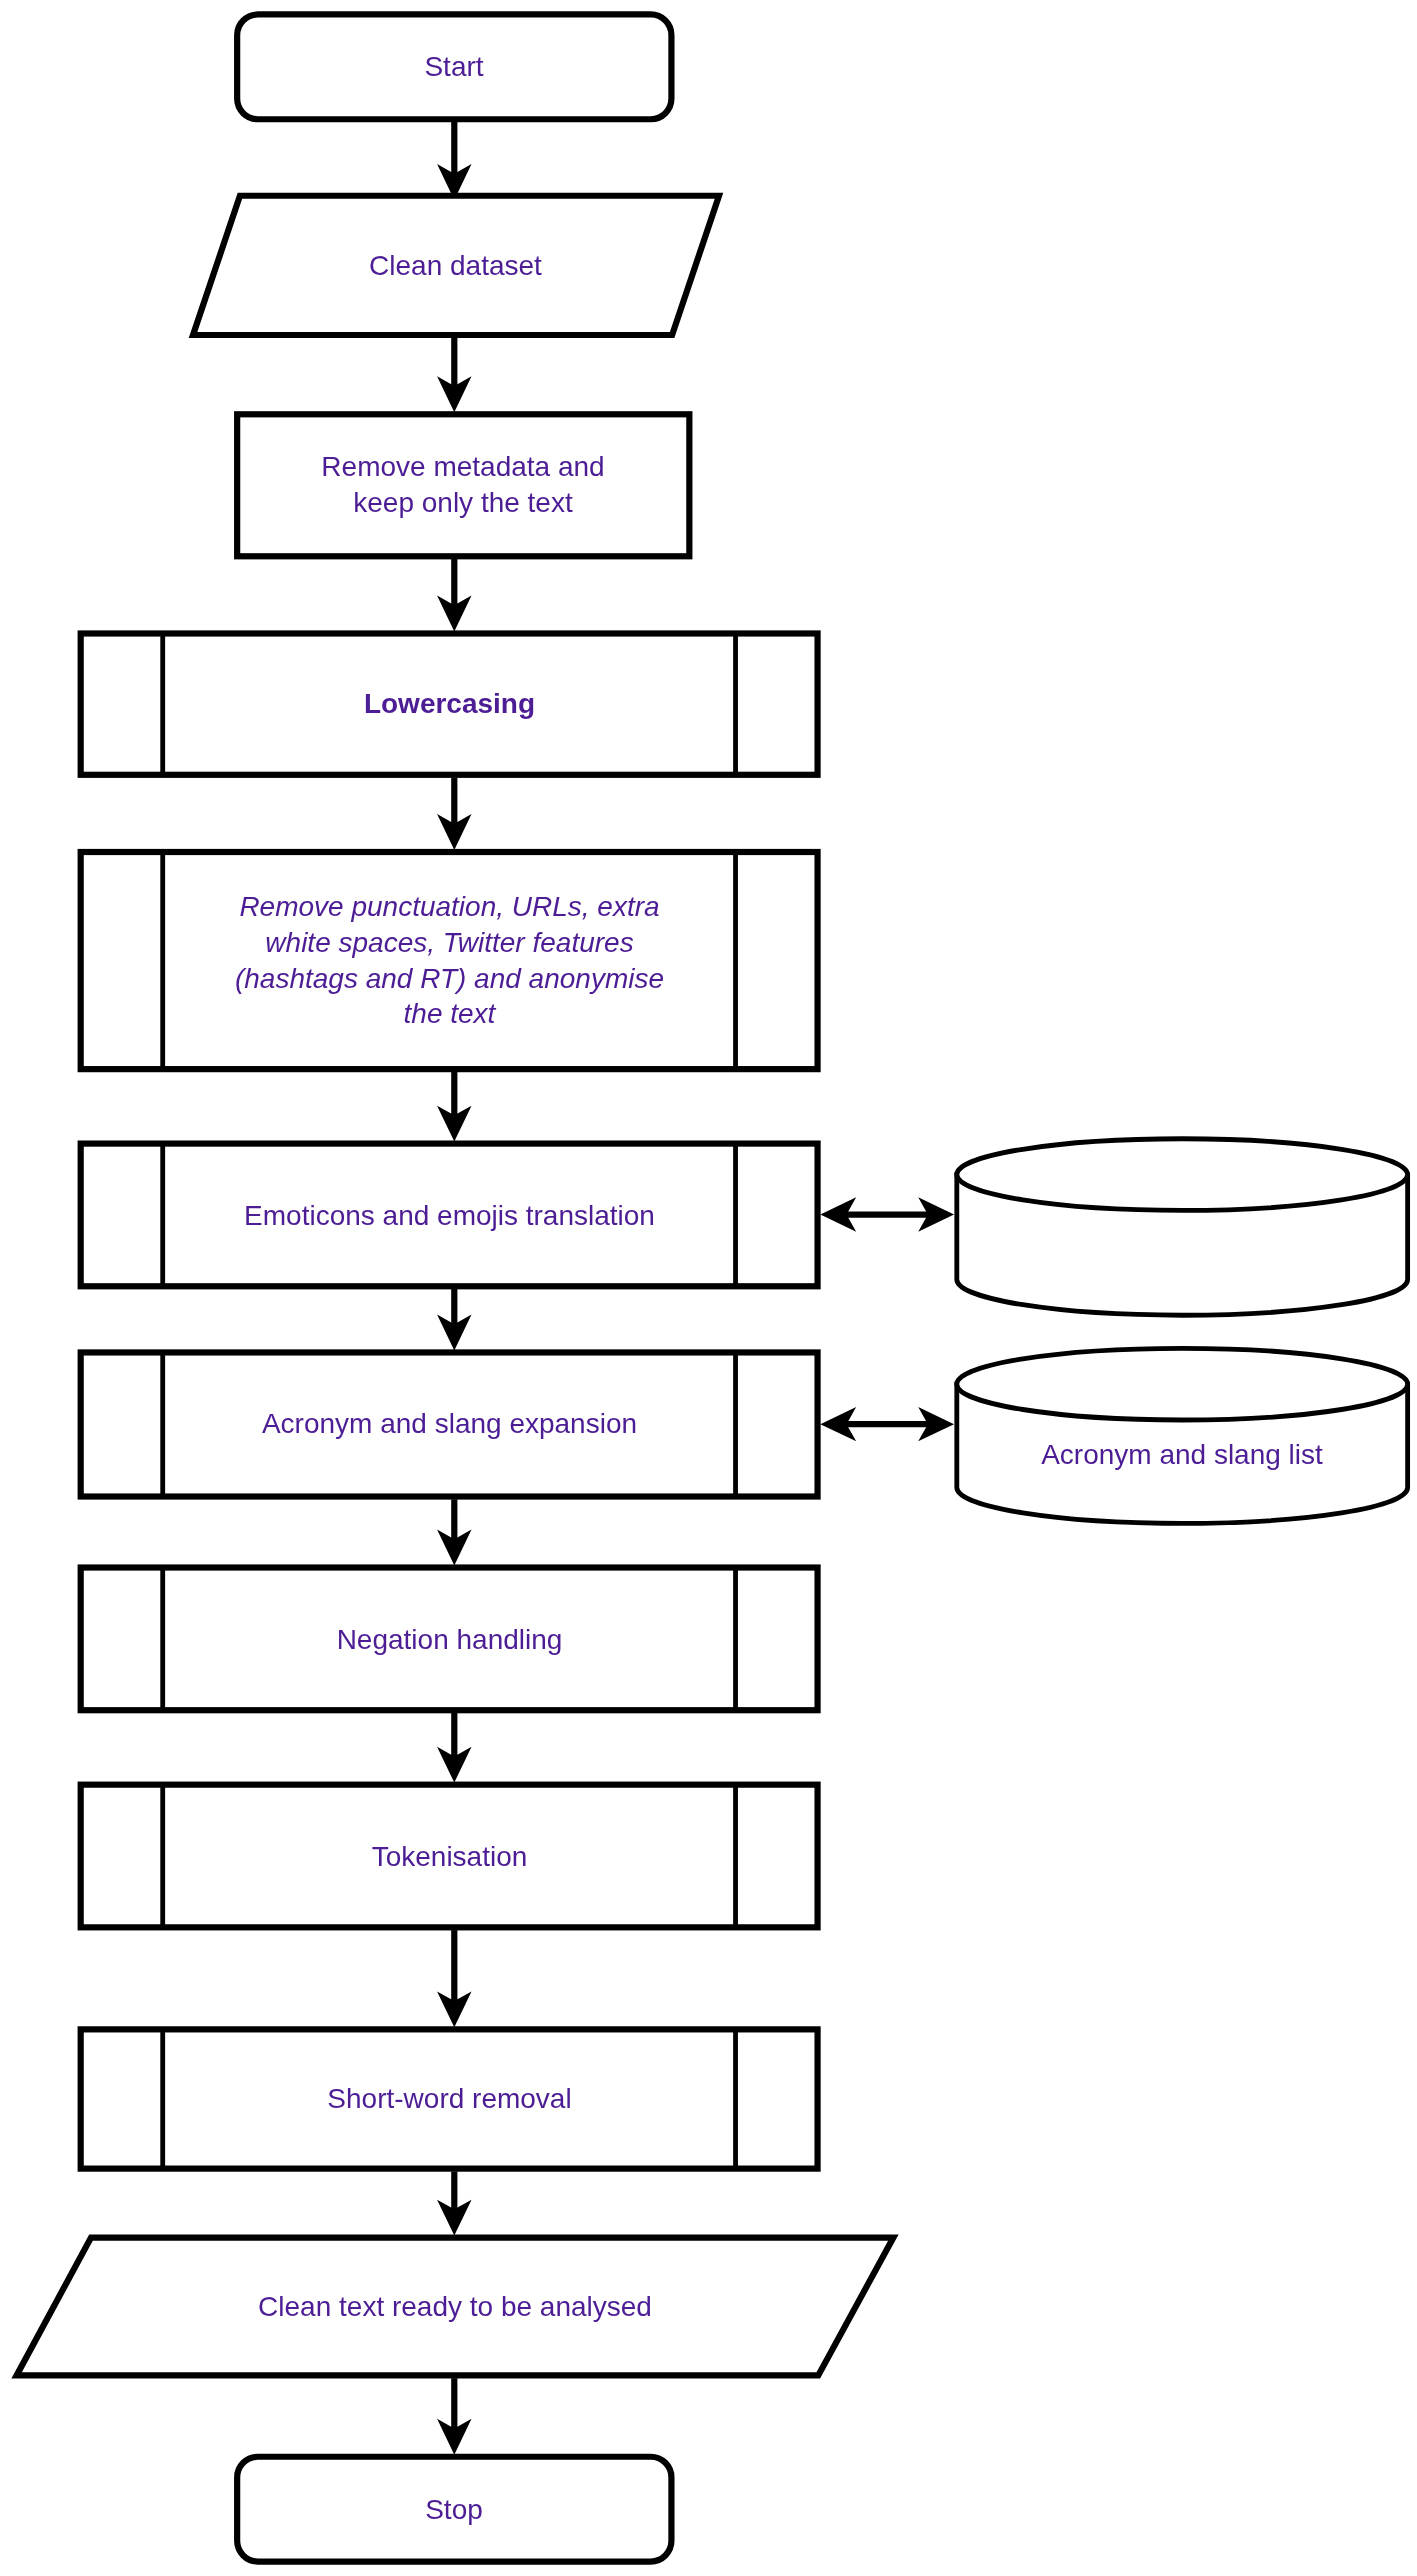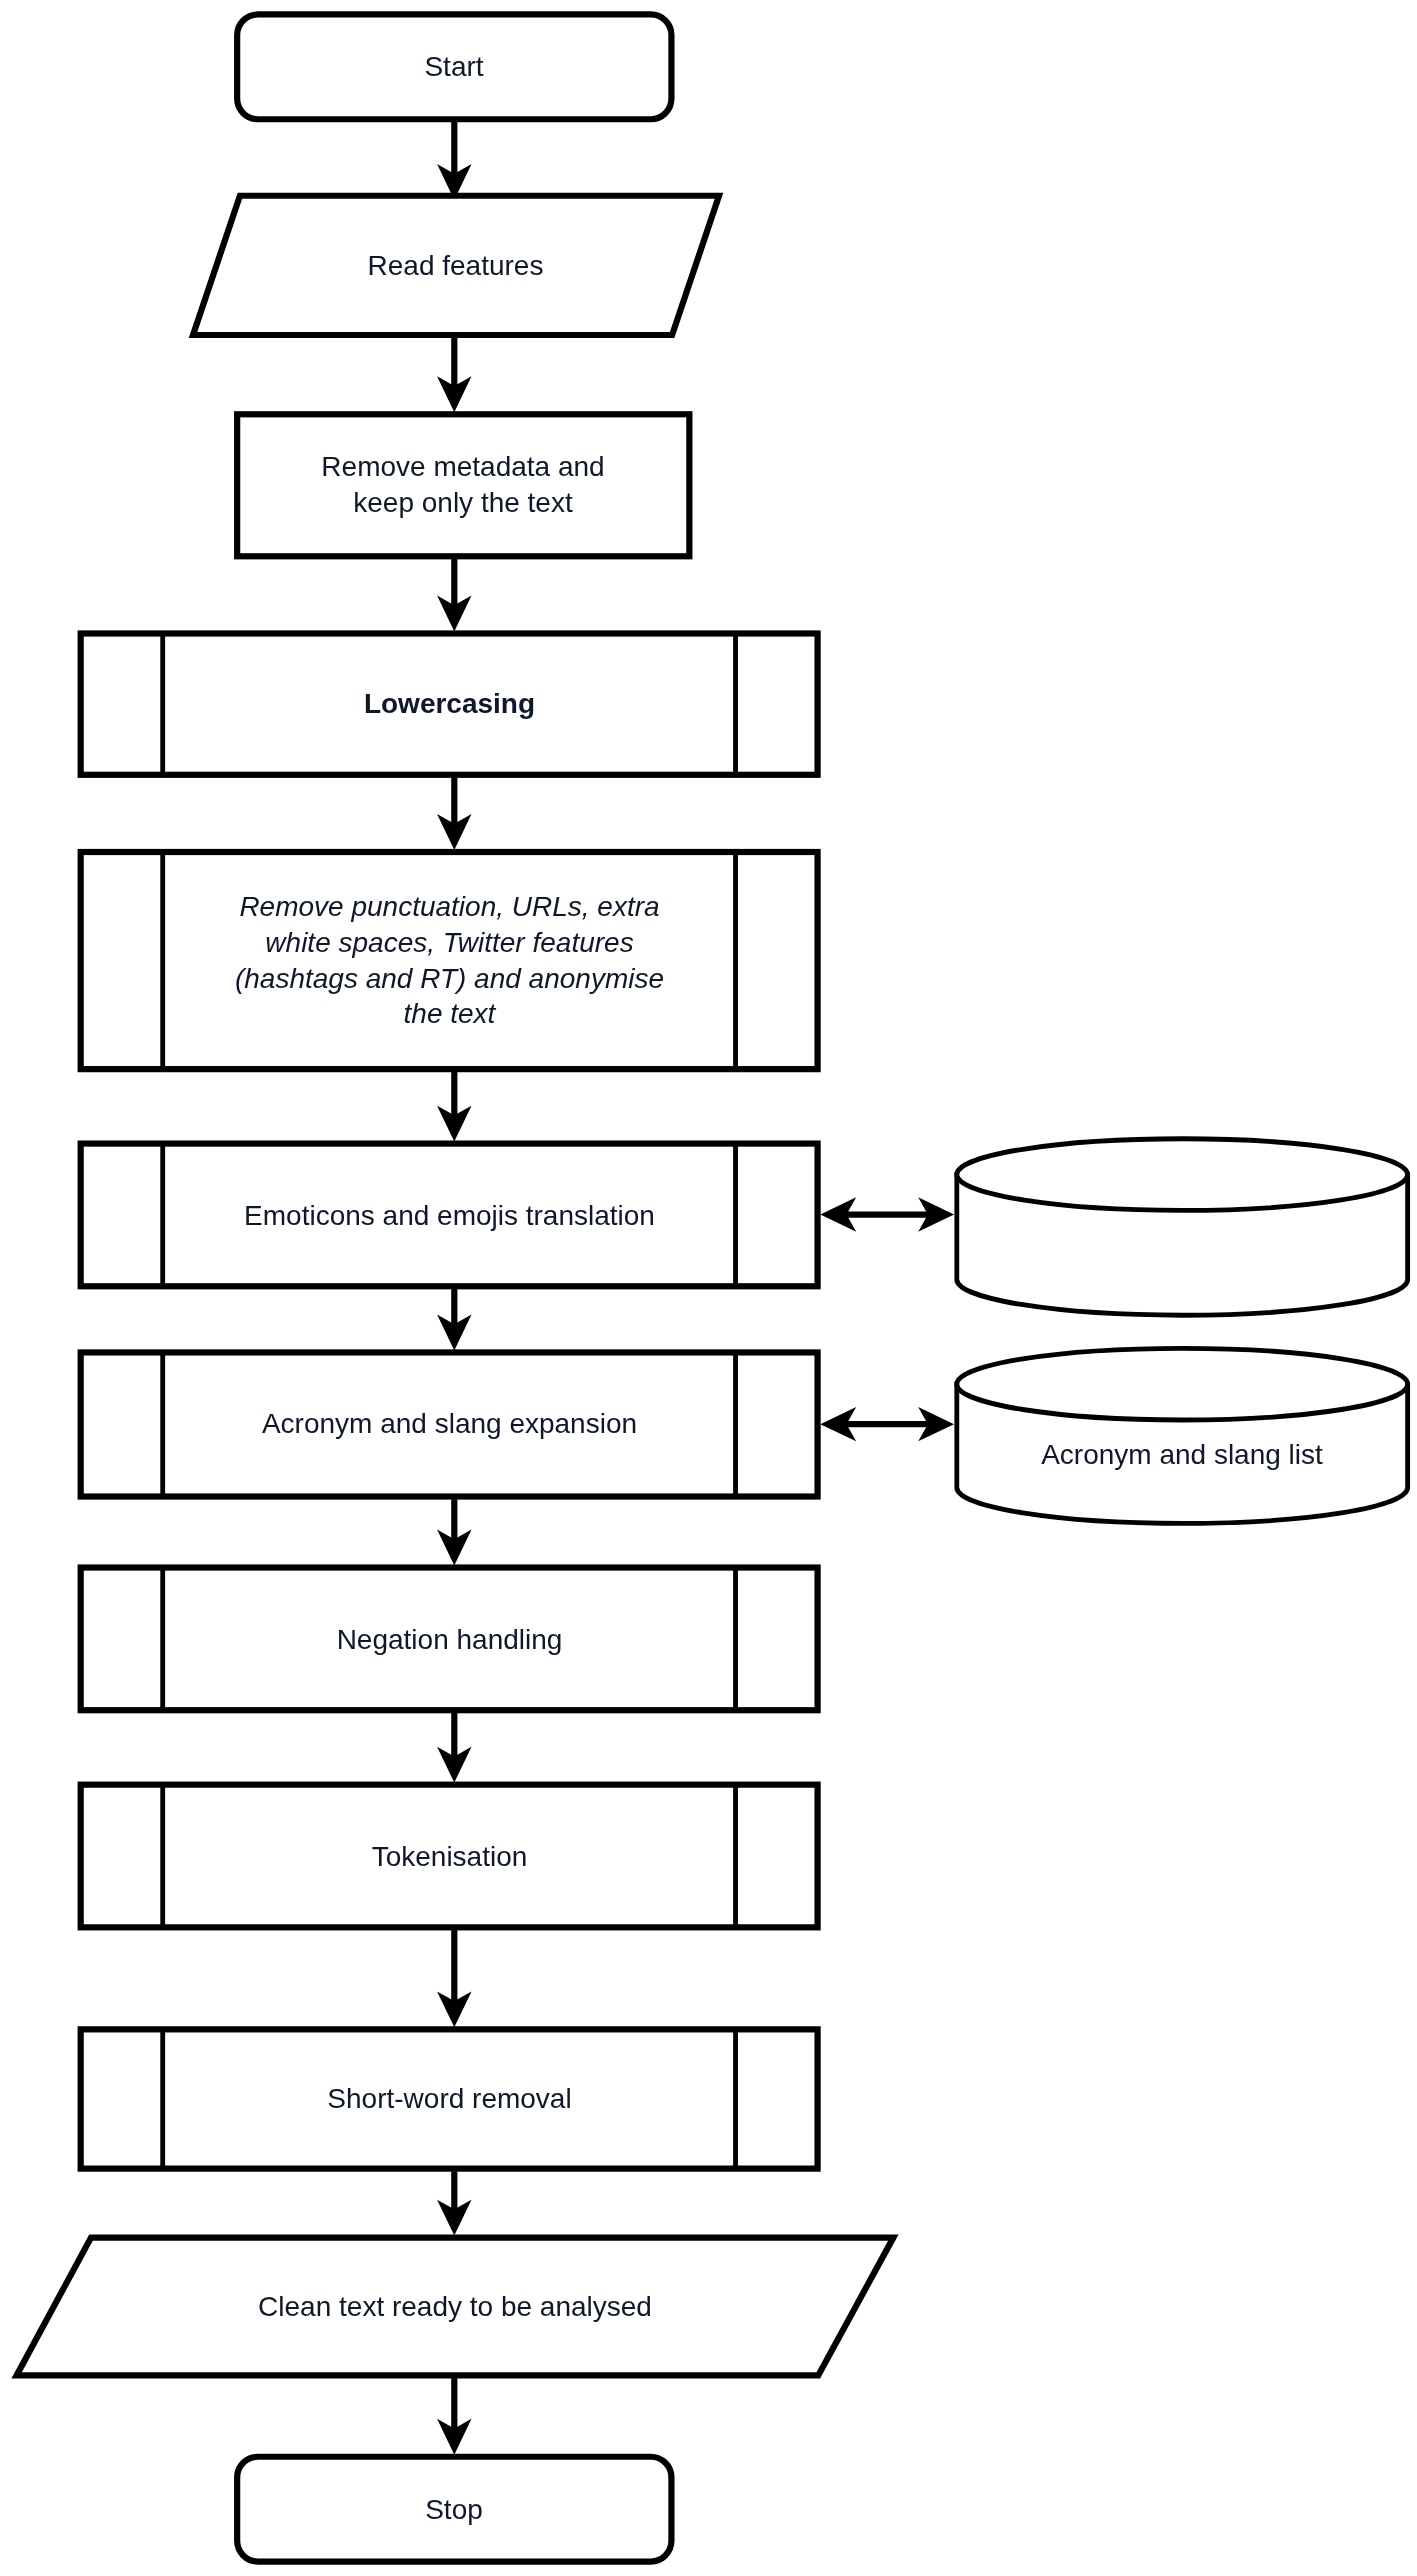--- a/index.html
+++ b/index.html
@@ -49,21 +49,21 @@
   .arrow-head {
     fill: #000000;
     stroke: none;
   }
   .node-label {
     position: absolute;
     display: flex;
     align-items: center;
     justify-content: center;
     text-align: center;
-    color: #0f172a;
+    color: #4c1d95;
     font-family: "Liberation Sans", sans-serif;
     font-size: 28px;
     line-height: 1.28;
     letter-spacing: 0px;
     pointer-events: none;
     white-space: pre-line;
   }
 </style>
 </head>
 <body>
@@ -198,21 +198,21 @@
 
     <g>
       <path class="shape-stroke-thin" d="M 1388 2008 L 2042 2008 L 2042 2158 A 327 52 0 0 1 1388 2158 Z"></path>
       <ellipse class="shape-stroke-thin" cx="1715" cy="2008" rx="327" ry="52"></ellipse>
     </g>
 
   </svg>
 
   <div class="node-label" style="left:237px; top:14.5px; width:434px; height:105px;">Start</div>
 
-  <div class="node-label" style="left:214px; top:196px; width:483px; height:139px;">Read features</div>
+  <div class="node-label" style="left:214px; top:196px; width:483px; height:139px;">Clean dataset</div>
 
   <div class="node-label" style="left:241px; top:414px; width:444px; height:142px;">Remove metadata and
 keep only the text</div>
 
   <div class="node-label" style="left:163px; top:633px; width:573px; height:141px; font-weight:bold;">Lowercasing</div>
 
   <div class="node-label" style="left:170px; top:852px; width:559px; height:217px;font-style:italic;">Remove punctuation, URLs, extra
 white spaces, Twitter features
 (hashtags and RT) and anonymise
 the text</div>

